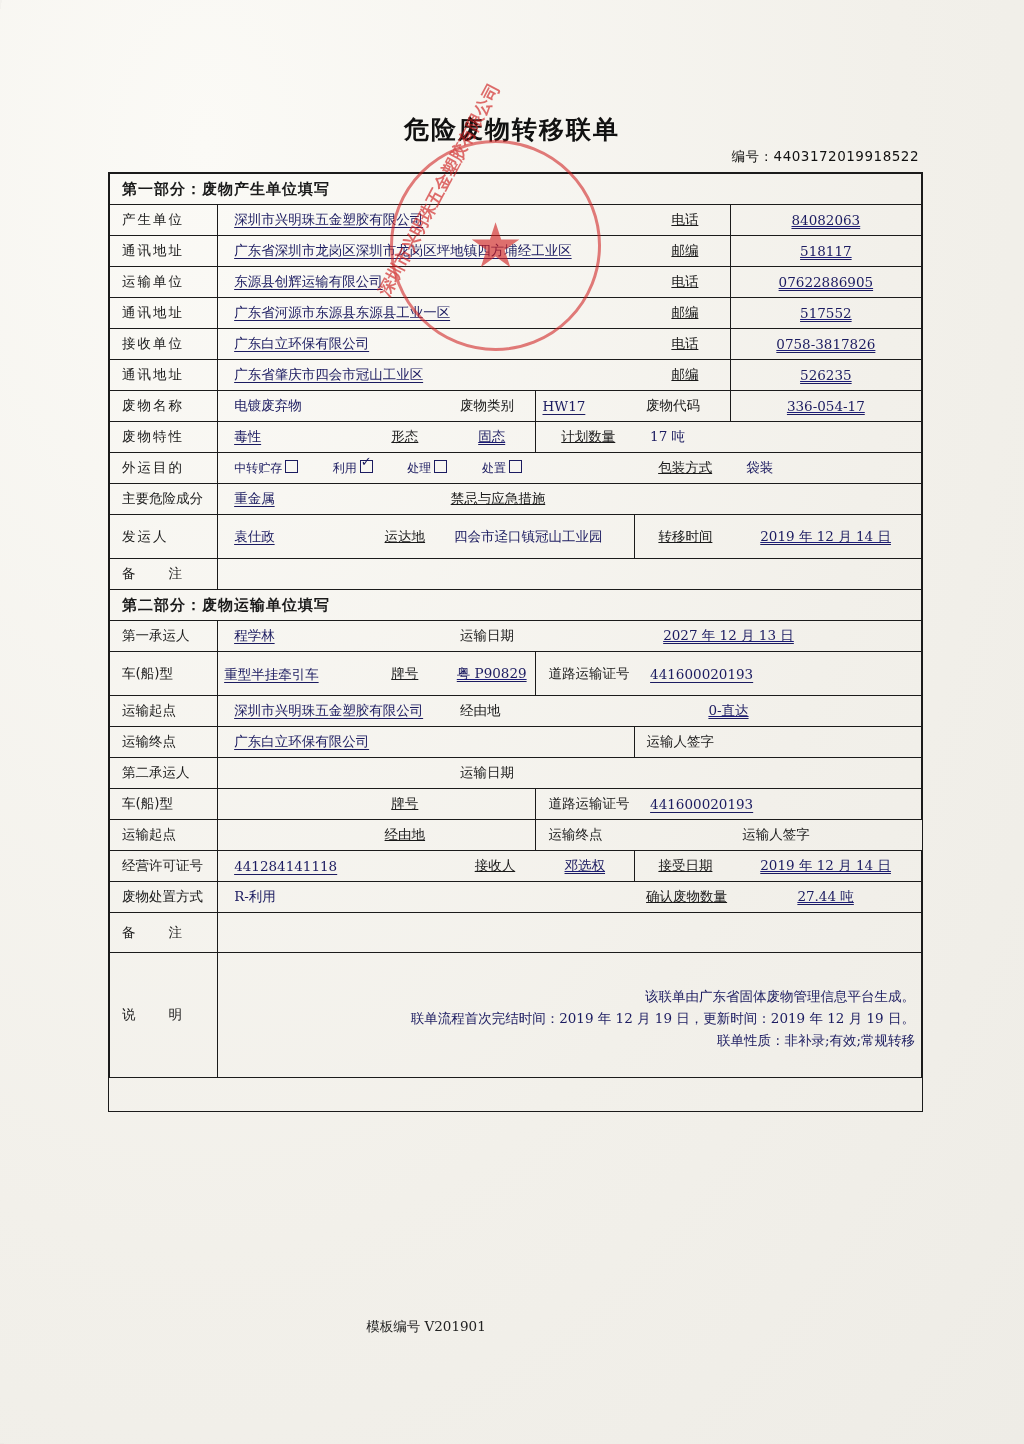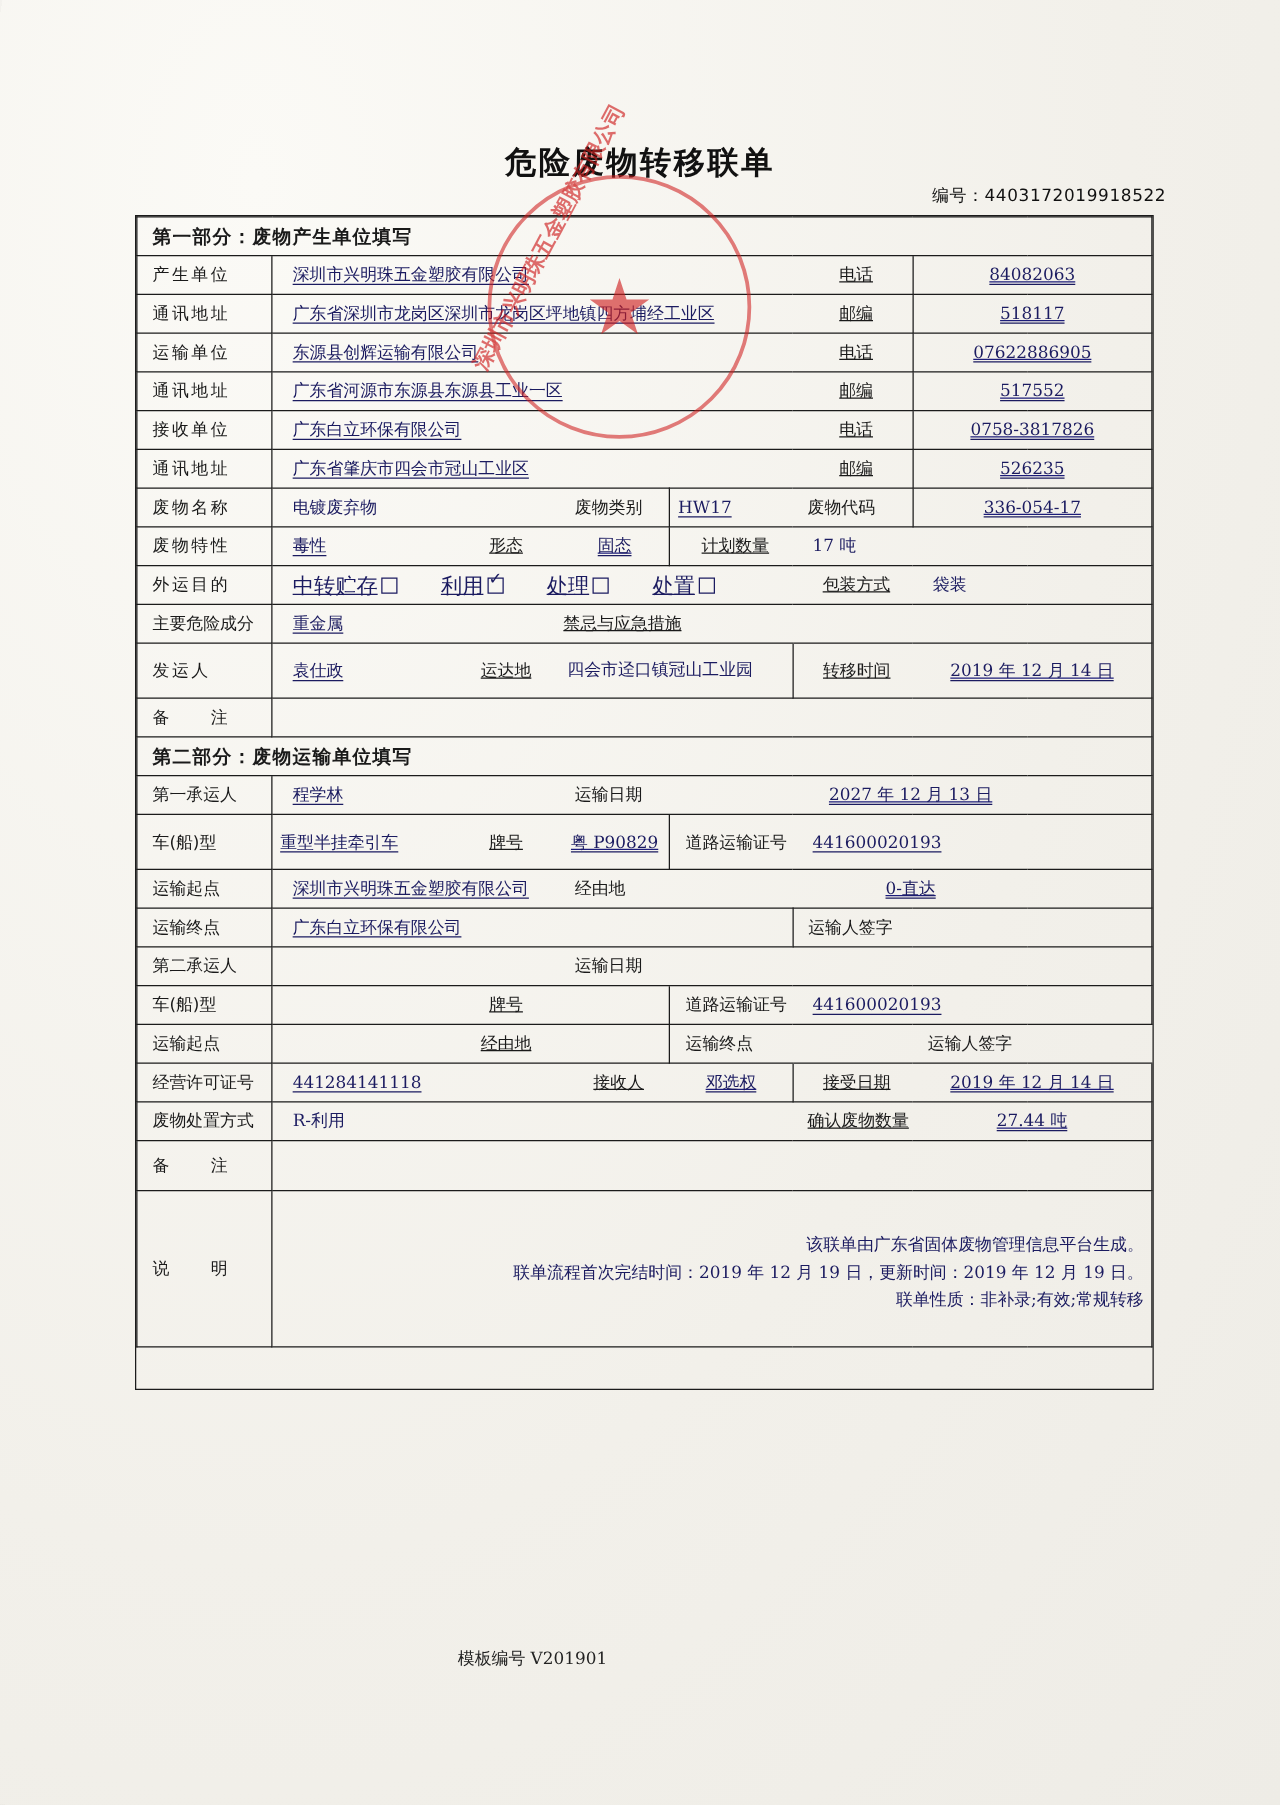--- a/index.html
+++ b/index.html
@@ -25,21 +25,21 @@
   }
   .title{
     position:absolute;top:100px;left:0;width:1024px;
     text-align:center;
     font-size:25px;font-weight:bold;
     letter-spacing:2px;
     color:#111;
     margin-top:13px;
   }
   .serial{
-    position:absolute;top:148px;right:91px;
+    position:absolute;top:148px;right:105px;
     font-size:13.5px;color:#111;
     letter-spacing:.5px;
   }
   .serial .num{text-decoration:none;}
   .sheet{
     position:absolute;
     left:108px;top:172px;width:815px;height:940px;
     border:1.6px solid #1b1b1b;
     box-sizing:border-box;
     background:transparent;
@@ -124,21 +124,21 @@
     font-size:17px;font-weight:bold;
     color:rgba(206,30,30,0.80);
     transform-origin:0 0;
     white-space:nowrap;
   }
   .footer{
     position:absolute;left:0;top:1318px;width:852px;
     text-align:center;font-size:13.5px;color:#222;
     font-family:"DejaVu Serif","Liberation Serif",serif;
   }
-  .small{font-size:17px;text-decoration:underline;}
+  .small{font-size:12px;}
   .note-line{line-height:22px;}
   .vcell{vertical-align:top;padding-top:6px !important;}
 </style>
 </head>
 <body>
 
 <div class="page">
   <div class="grain"></div>
 
   <div class="title">危险废物转移联单</div>

